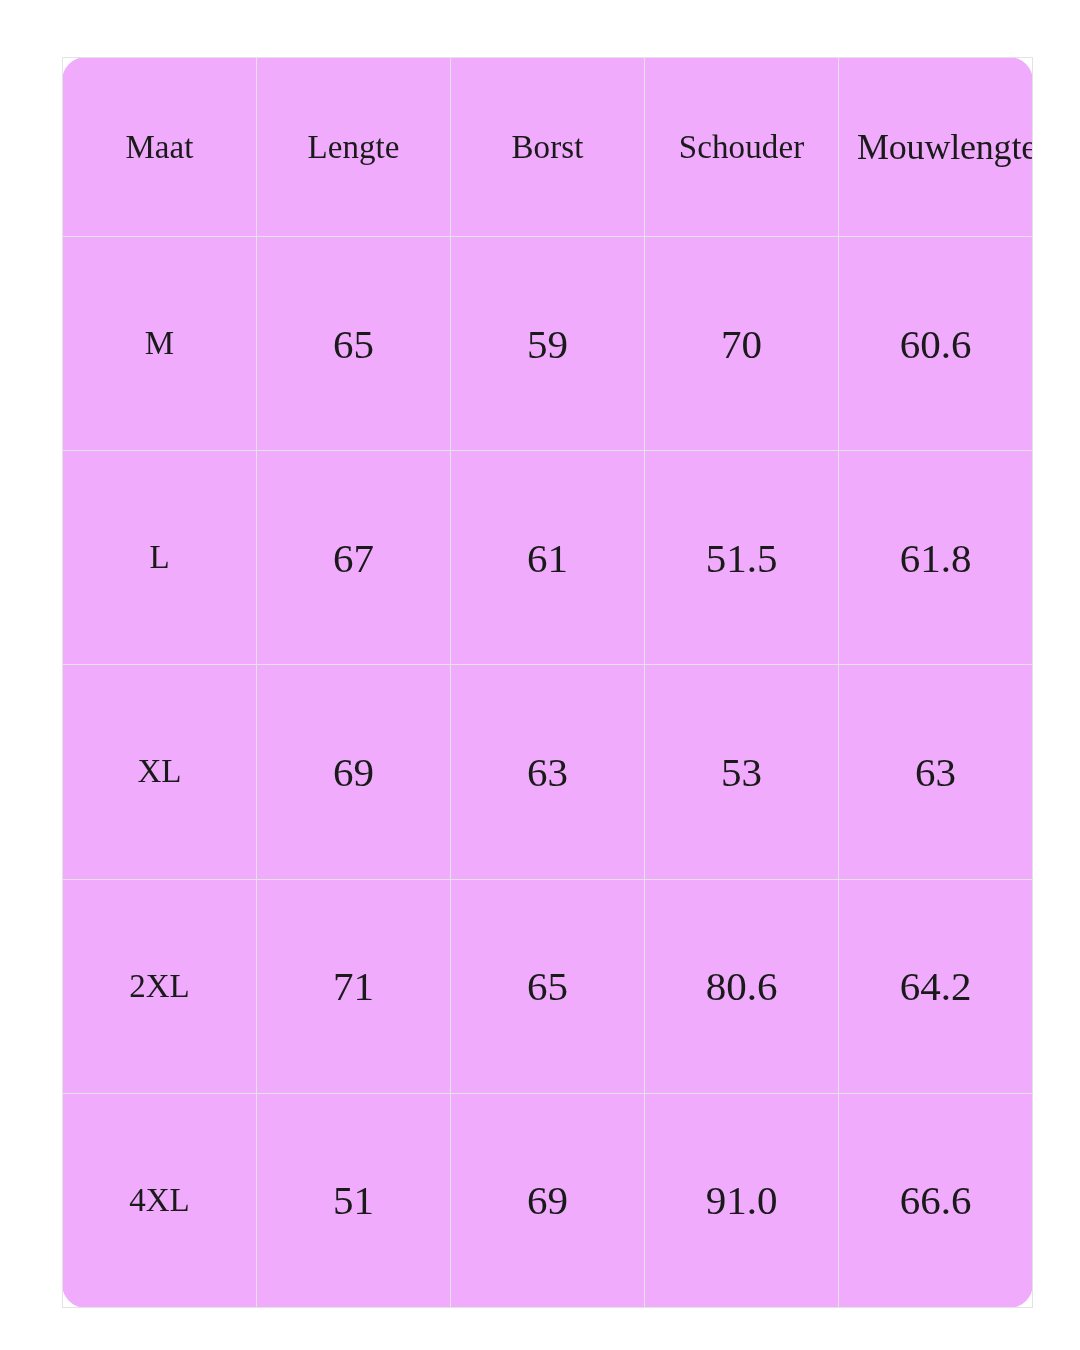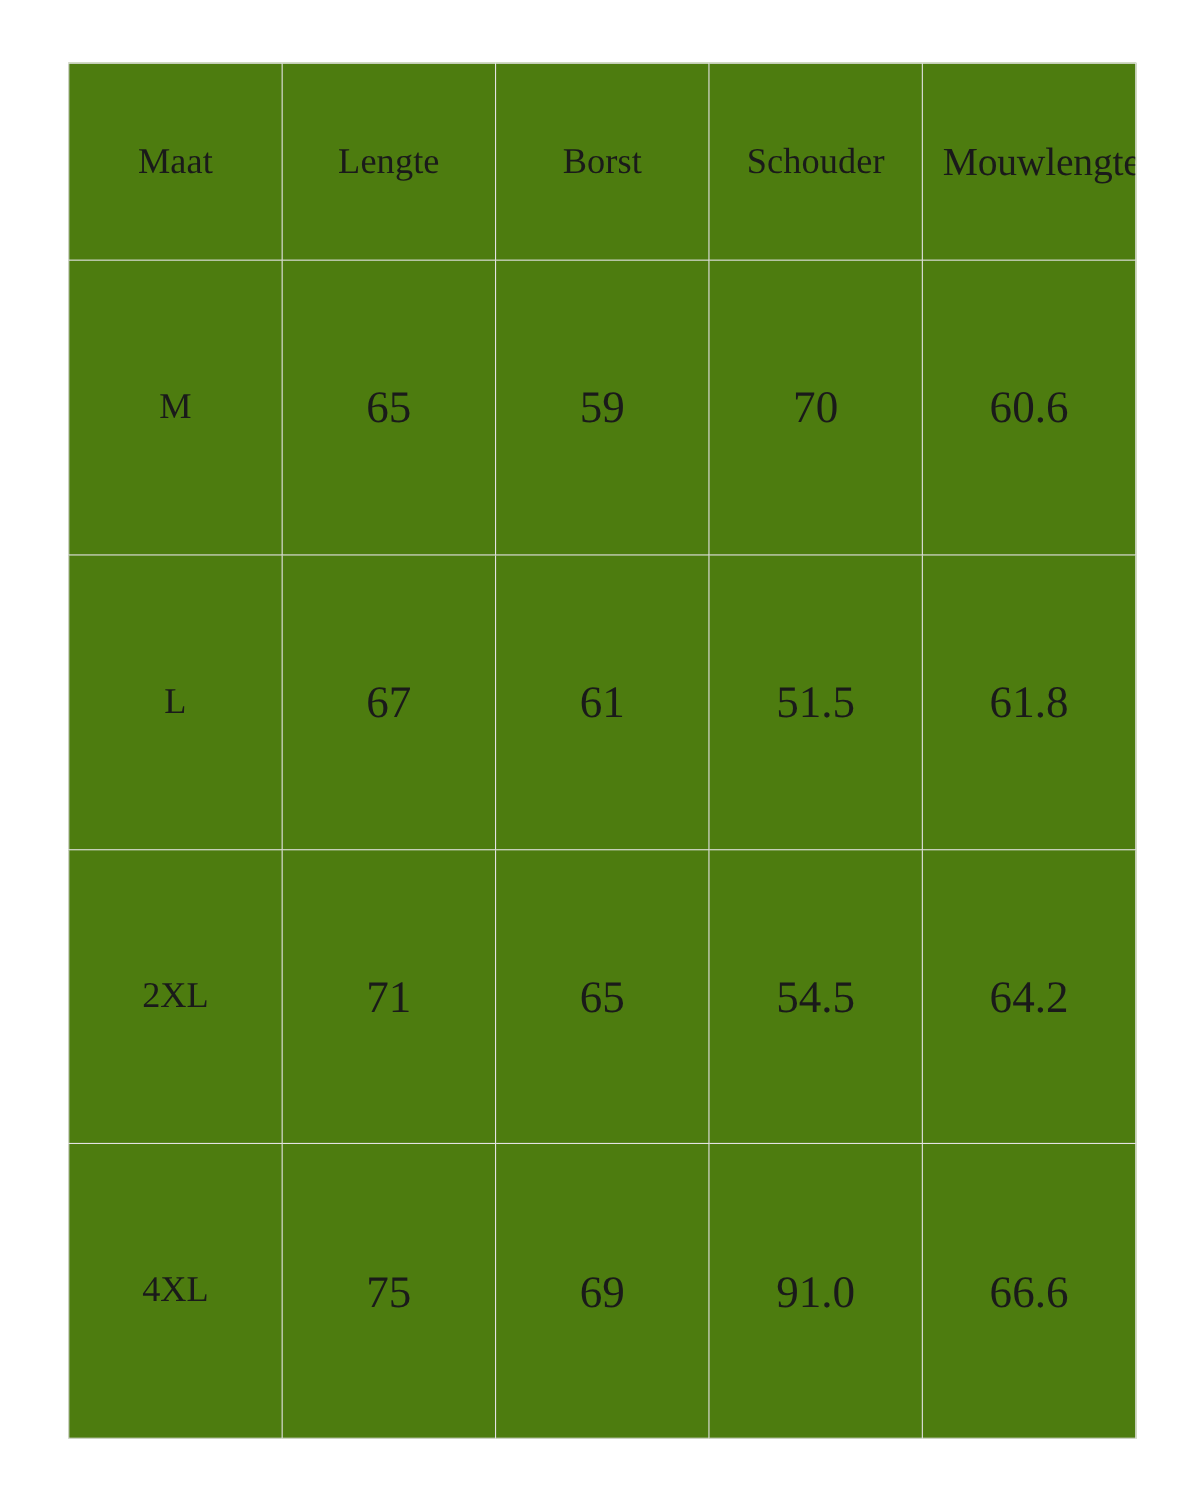--- a/index.html
+++ b/index.html
@@ -29,21 +29,22 @@
     top: 57px;
     width: 970px;
     height: 1251px;
   }
 
   table.size-table {
     width: 970px;
     height: 1251px;
     border-collapse: collapse;
     table-layout: fixed;
-    background: #4d7c0f;
+    background: #f0abfc;
+    border-radius: 24px;
   }
 
   table.size-table col {
     width: 194px;
   }
 
   table.size-table th,
   table.size-table td {
     border: 1px solid #e3e3e3;
     text-align: center;
@@ -108,29 +109,36 @@
           <td>60.6</td>
         </tr>
         <tr>
           <td class="size-cell">L</td>
           <td>67</td>
           <td>61</td>
           <td>51.5</td>
           <td>61.8</td>
         </tr>
         <tr>
+          <td class="size-cell">XL</td>
+          <td>69</td>
+          <td>63</td>
+          <td>53</td>
+          <td>63</td>
+        </tr>
+        <tr>
           <td class="size-cell">2XL</td>
           <td>71</td>
           <td>65</td>
-          <td>54.5</td>
+          <td>80.6</td>
           <td>64.2</td>
         </tr>
         <tr>
           <td class="size-cell">4XL</td>
-          <td>75</td>
+          <td>51</td>
           <td>69</td>
           <td>91.0</td>
           <td>66.6</td>
         </tr>
       </tbody>
     </table>
   </div>
 </div>
 
 </body></html>

